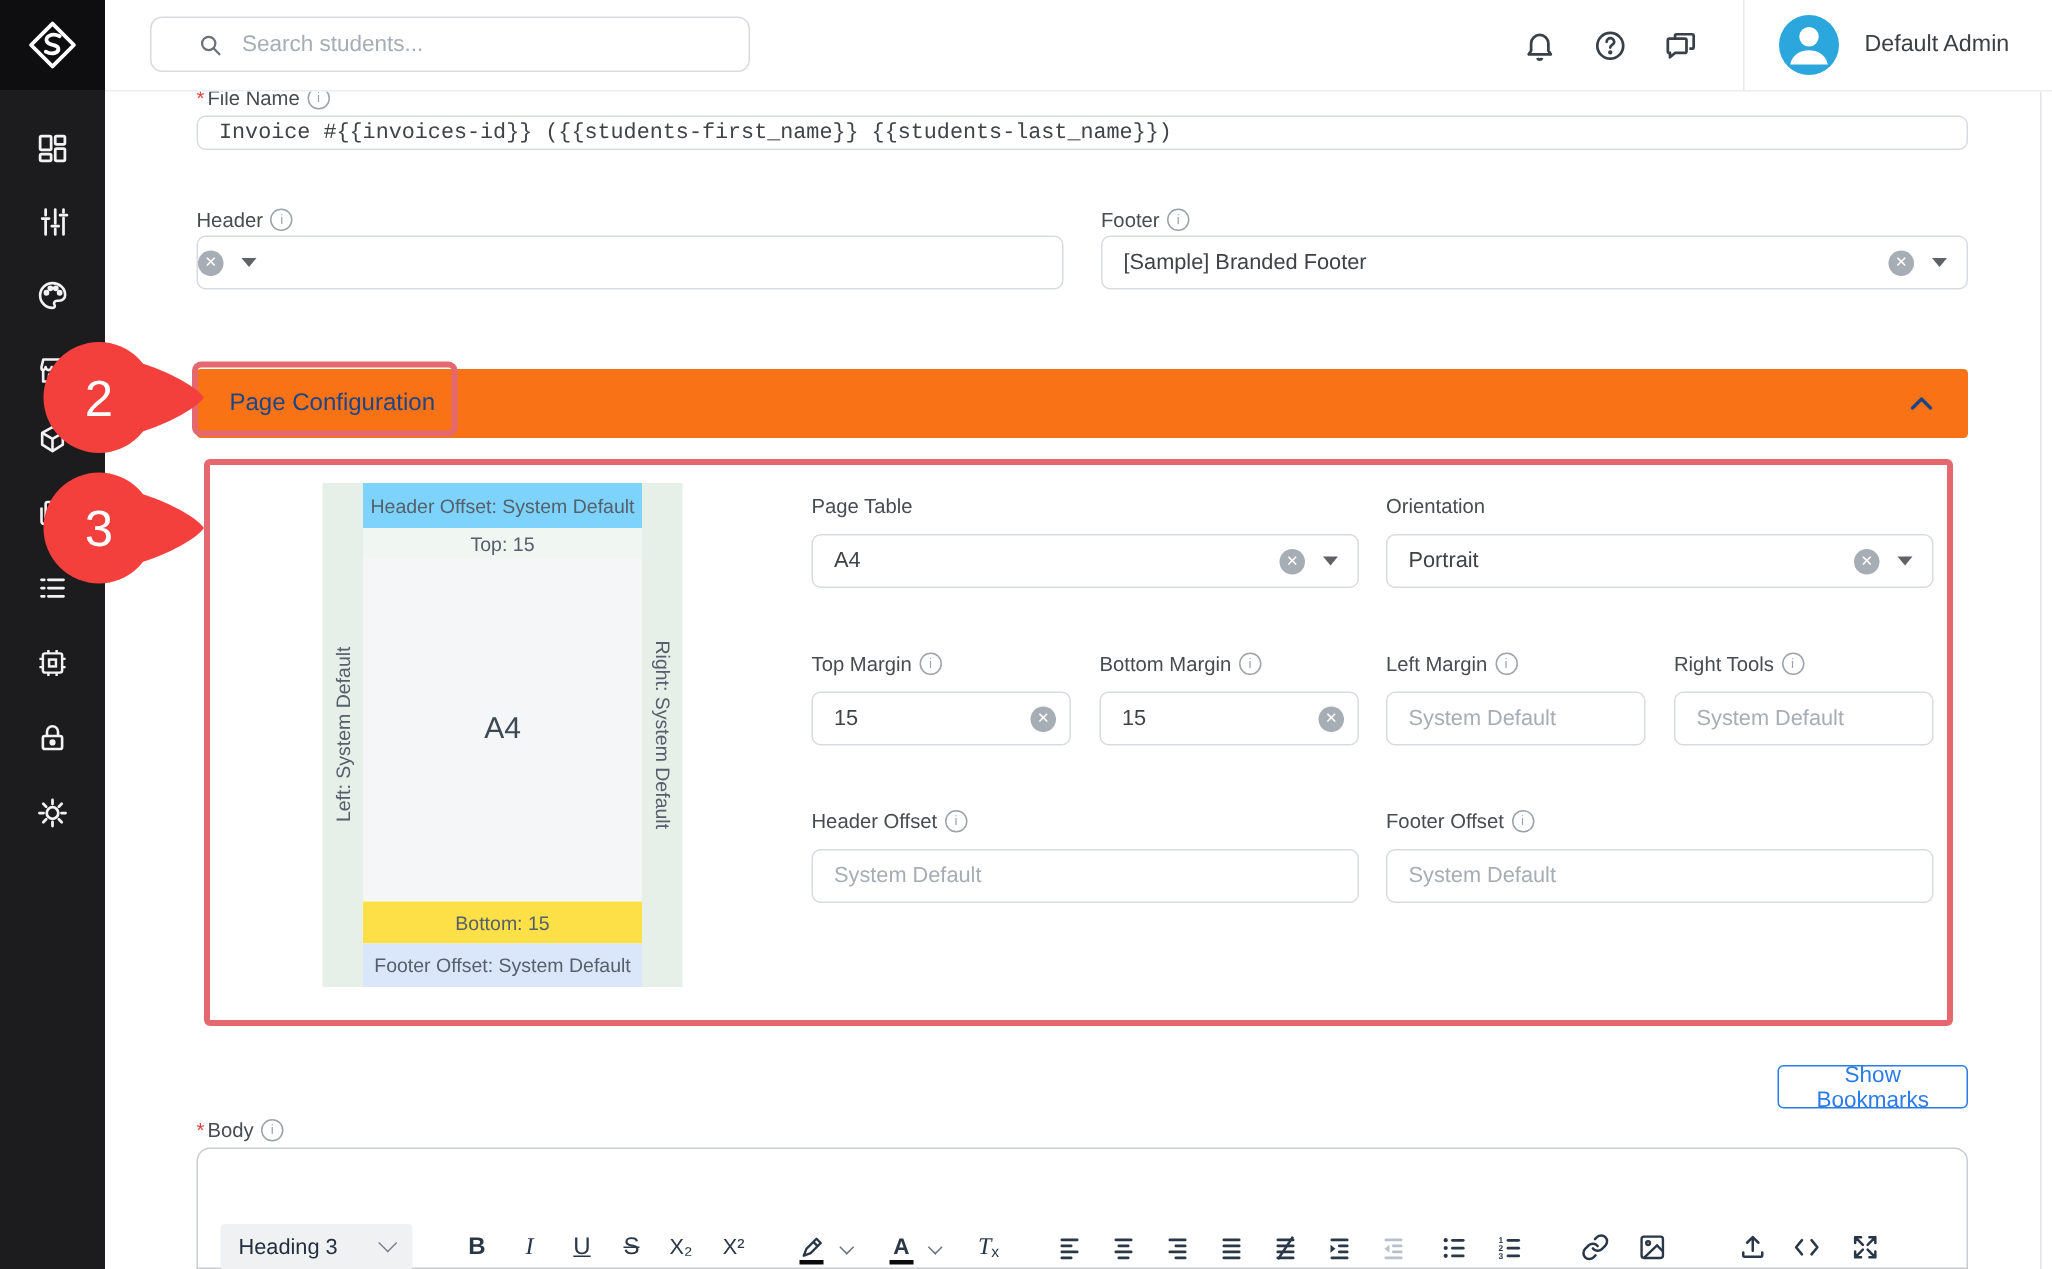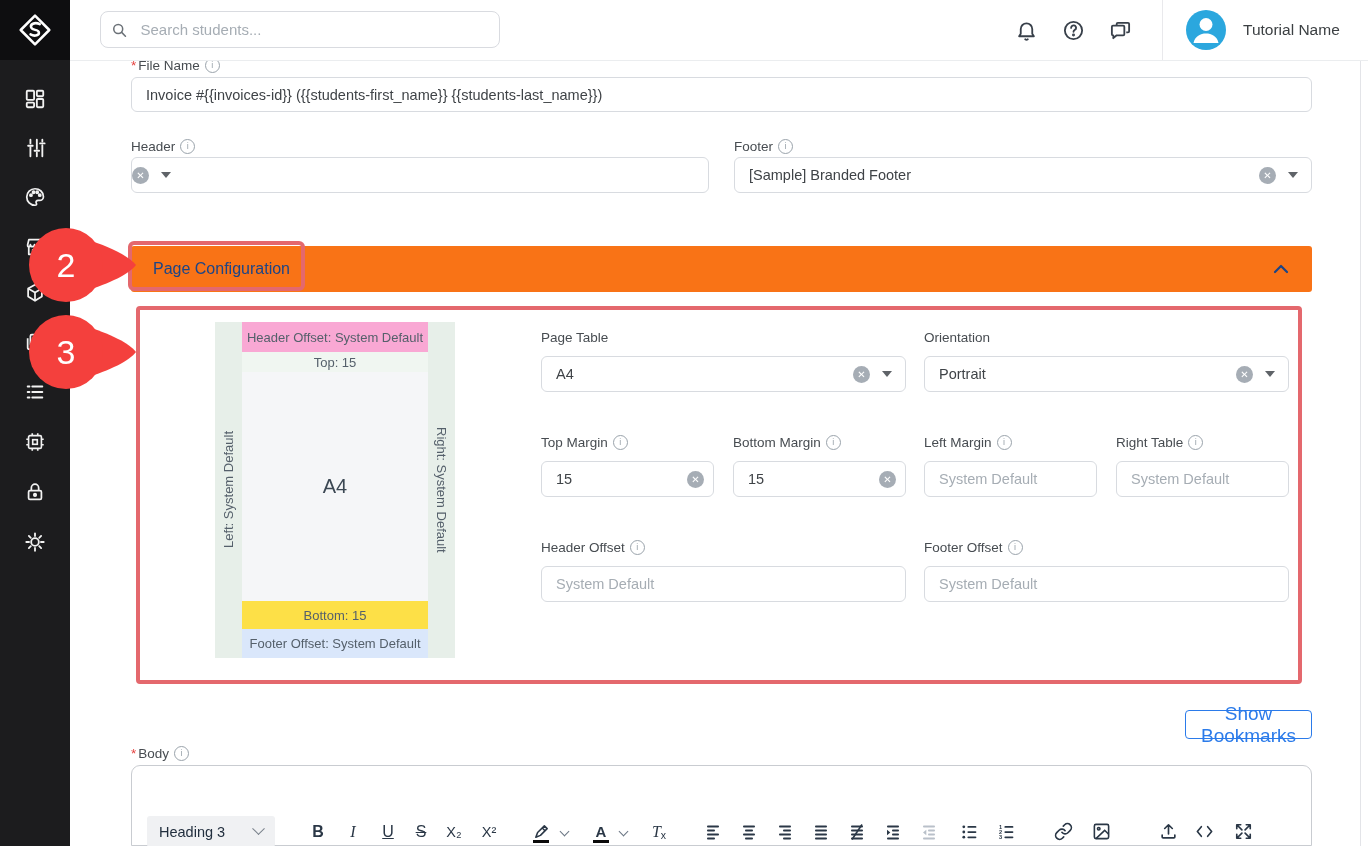--- a/index.html
+++ b/index.html
@@ -12,21 +12,21 @@
   .sidebar{position:absolute;left:0;top:0;width:70px;height:846px;background:#1c1c1e;z-index:5}
   .logo{position:absolute;left:0;top:0;width:70px;height:60px;background:#0e0e10;
     display:flex;align-items:center;justify-content:center;cursor:pointer}
   .nav-item{position:absolute;left:0;width:70px;height:44px;display:flex;align-items:center;
     justify-content:center;cursor:pointer}
 
   
   .topbar{position:absolute;left:70px;top:0;width:1298px;height:60px;background:#fff;
     border-bottom:1px solid #ebedef;z-index:4}
   .search{position:absolute;left:30px;top:11px;width:400px;height:37px;border:1px solid #d9dbe0;
-    border-radius:8px;display:flex;align-items:center;padding:0 10px;gap:11px;box-sizing:border-box;background:#fff}
+    border-radius:8px;display:flex;align-items:center;padding:0 31px;gap:11px;box-sizing:border-box;background:#fff}
   .search input{border:none;outline:none;font-size:15px;color:#3f4347;width:100%;font-family:inherit;background:transparent}
   input::placeholder{color:#a6adb4}
   .top-ico{position:absolute;top:15px;width:30px;height:30px;display:flex;align-items:center;
     justify-content:center;cursor:pointer}
   .top-div{position:absolute;left:1092px;top:0;width:1px;height:60px;background:#e9e9ec}
   .avatar{position:absolute;left:1116px;top:10px;width:40px;height:40px;border-radius:50%;
     background:#2ba7de;display:flex;align-items:center;justify-content:center;cursor:pointer}
   .user-name{position:absolute;left:1173px;top:21px;font-size:15.5px;font-weight:500;color:#3c4043}
 
   
@@ -55,21 +55,21 @@
 
   
   .pv{position:absolute;font-size:13px;color:#55606b}
   .pv-cell{display:flex;align-items:center;justify-content:center;text-align:center}
   .pv-vert-l span{writing-mode:vertical-rl;transform:rotate(180deg)}
   .pv-vert-r span{writing-mode:vertical-rl}
   .pv-page{background:#f5f6f8;font-size:20px;color:#3c4854}
 
   
   .bk-btn{position:absolute;left:1185px;top:710px;width:127px;height:29px;border:1px solid #2b7bea;
-    border-radius:4px;background:#fff;color:#2b7bea;font-size:19px;display:flex;align-items:center;
+    border-radius:4px;background:#fff;color:#2b7bea;font-size:15px;display:flex;align-items:center;
     justify-content:center;cursor:pointer;box-sizing:border-box;font-family:inherit}
 
   
   .editor{position:absolute;left:131px;top:765px;width:1181px;height:81px;border:1px solid #c9ccd1;
     border-radius:9px 9px 0 0;background:#fff;box-sizing:border-box}
   .menu-row{position:absolute;left:22px;top:15px;display:flex;gap:25px;font-size:14.5px;color:#222f3e}
   .menu-row span{cursor:pointer}
   .fmt-select{position:absolute;left:15px;top:50px;width:128px;height:31px;background:#f0f1f3;
     border-radius:3px;display:flex;align-items:center;padding:0 12px;box-sizing:border-box;
     font-size:14.5px;color:#222f3e;cursor:pointer}
@@ -197,29 +197,29 @@
           <path d="M3 8.2C3 7.5 3.5 7 4.2 7h10.6c.7 0 1.2.5 1.2 1.2v7.6c0 .7-.5 1.2-1.2 1.2H8l-3.5 3v-3h-.3C3.5 17 3 16.5 3 15.8z"></path>
         </svg>
     </div>
     <div class="top-div"></div>
     <div class="avatar">
       <svg width="40" height="40" viewBox="0 0 40 40">
           <circle cx="20" cy="14.5" r="6.5" fill="#fff"></circle>
           <path d="M7.5 33c1.5-7 7-9.5 12.5-9.5S31 26 32.5 33z" fill="#fff"></path>
         </svg>
     </div>
-    <span class="user-name">Tutorial Name</span>
+    <span class="user-name">Default Admin</span>
   </header>
 
   <div class="lbl" style="left:131px;top:57px">
     <span class="star">*</span>
     <span>File Name</span>
     <span class="info"></span>
   </div>
-  <input class="tinput" style="left: 131px; top: 77px; width: 1181px; height: 35px;" value="Invoice #{{invoices-id}} ({{students-first_name}} {{students-last_name}})">
+  <input class="tinput" style="left: 131px; top: 77px; width: 1181px; height: 23px; font-family: Liberation Mono, monospace;" value="Invoice #{{invoices-id}} ({{students-first_name}} {{students-last_name}})">
 
   <div class="lbl" style="left:131px;top:138px">
     <span>Header</span>
     <span class="info"></span>
   </div>
   <div class="ctl" style="left:131px;top:157px;width:578px;height:36px">
     <span class="clear"></span>
     <span class="caret"></span>
   </div>
   <div class="lbl" style="left:734px;top:138px">
@@ -238,21 +238,21 @@
         <path d="M3 11l6-6 6 6"></path>
       </svg>
   </div>
 
   <div class="pv pv-cell pv-vert-l" style="left:215px;top:322px;width:27px;height:336px;background:#e7efe9">
     <span>Left: System Default</span>
   </div>
   <div class="pv pv-cell pv-vert-r" style="left:428px;top:322px;width:27px;height:336px;background:#e7efe9">
     <span>Right: System Default</span>
   </div>
-  <div class="pv pv-cell" style="left:242px;top:322px;width:186px;height:30px;background:#f9a8d4">Header Offset: System Default</div>
+  <div class="pv pv-cell" style="left:242px;top:322px;width:186px;height:30px;background:#7dd3fc">Header Offset: System Default</div>
   <div class="pv pv-cell" style="left:242px;top:352px;width:186px;height:20px;background:#f0f6f1">Top: 15</div>
   <div class="pv pv-cell pv-page" style="left:242px;top:372px;width:186px;height:229px">A4</div>
   <div class="pv pv-cell" style="left:242px;top:601px;width:186px;height:28px;background:#fde047">Bottom: 15</div>
   <div class="pv pv-cell" style="left:242px;top:629px;width:186px;height:29px;background:#dae7fb">Footer Offset: System Default</div>
 
   <div class="lbl" style="left:541px;top:329px">
     <span>Page Table</span>
   </div>
   <div class="ctl" style="left:541px;top:356px;width:365px;height:36px">
     <input readonly="" value="A4" style="">
@@ -283,21 +283,21 @@
   <div class="ctl" style="left:733px;top:461px;width:173px;height:36px">
     <input value="15" style="">
     <span class="clear"></span>
   </div>
   <div class="lbl" style="left:924px;top:434px">
     <span>Left Margin</span>
       <span class="info"></span>
   </div>
   <input class="tinput" style="left: 924px; top: 461px; width: 173px; height: 36px;" placeholder="System Default">
   <div class="lbl" style="left:1116px;top:434px">
-    <span>Right Table</span>
+    <span>Right Tools</span>
       <span class="info"></span>
   </div>
   <input class="tinput" style="left: 1116px; top: 461px; width: 173px; height: 36px;" placeholder="System Default">
 
   <div class="lbl" style="left:541px;top:539px">
     <span>Header Offset</span>
       <span class="info"></span>
   </div>
   <input class="tinput" style="left: 541px; top: 566px; width: 365px; height: 36px;" placeholder="System Default">
   <div class="lbl" style="left:924px;top:539px">

